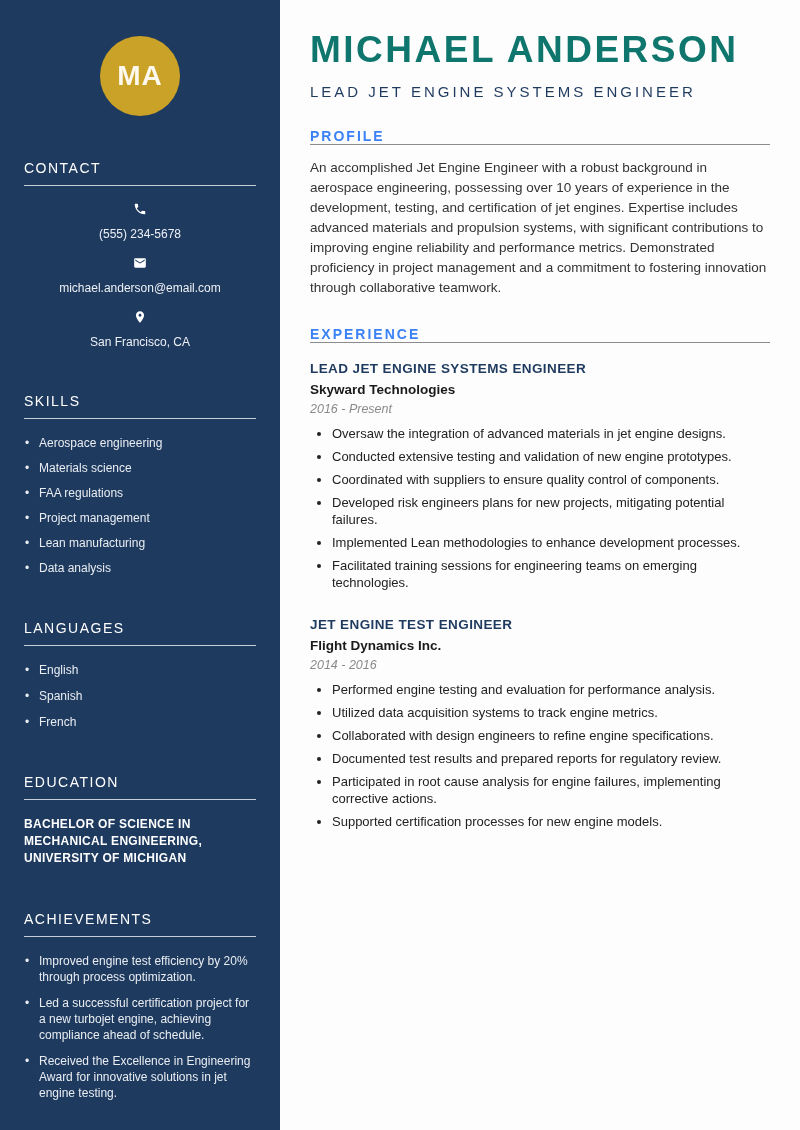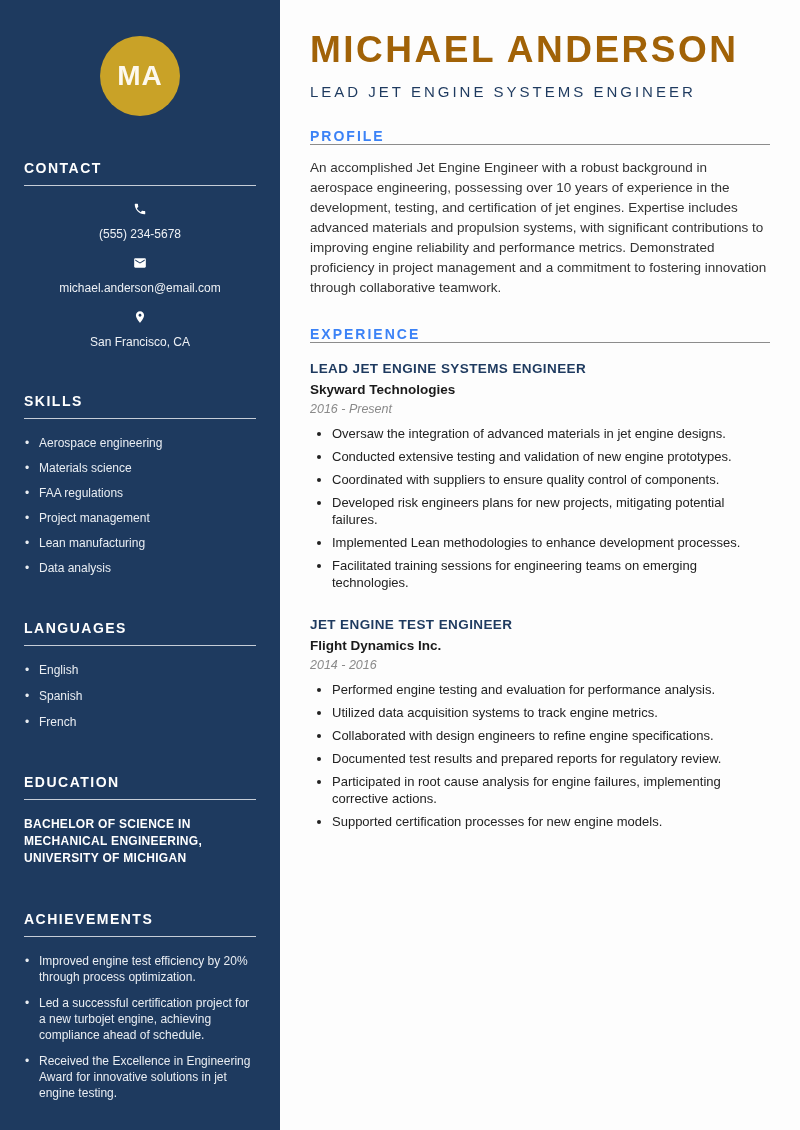--- a/index.html
+++ b/index.html
@@ -18,21 +18,21 @@
   }
   .avatar {
     width: 80px; height: 80px; border-radius: 50%;
     background: #c9a227; color: #fdf9ee;
     display: flex; align-items: center; justify-content: center;
     font-size: 28px; font-weight: 700; letter-spacing: 1px;
     margin: 0 auto;
   }
   .side-section { margin-top: 44px; }
   .side-heading {
-    color: #ffffff; font-size: 14px; font-weight: 700;
+    color: #ffffff; font-size: 14px; font-weight: 400;
     letter-spacing: 1.5px; padding-bottom: 9px;
     border-bottom: 1px solid rgba(255,255,255,0.75);
     margin-bottom: 16px;
   }
   .contact-item {
     display: flex; align-items: center; gap: 11px;
     font-size: 12px; margin-bottom: 15px; color: #eef1f5; flex-direction: column;
   }
   .contact-item .ico { width: 14px; height: 14px; flex: 0 0 14px; display: inline-flex; }
   .contact-item .ico svg { width: 14px; height: 14px; fill: #ffffff; }
@@ -48,21 +48,21 @@
   .edu-degree {
     color: #ffffff; font-weight: 700; font-size: 12px;
     line-height: 17px; letter-spacing: 0.3px; text-transform: uppercase;
   }
 
   
   .main {
     flex: 1; padding: 30px 30px 40px 30px; color: #333333;
   }
   .resume-name {
-    color: #a16207; font-size: 37px; font-weight: 700; letter-spacing: 2.5px;
+    color: #0f766e; font-size: 37px; font-weight: 700; letter-spacing: 2.5px;
     line-height: 1.1;
   }
   .resume-title {
     color: #1e3a5f; font-size: 15px; font-weight: 500; letter-spacing: 3px;
     margin-top: 12px;
   }
   .main-section { margin-top: 28px; }
   .main-heading {
     color: #3b82f6; font-size: 14px; font-weight: 700; letter-spacing: 2px;
     border-bottom: 1px solid #8c8c8c;

